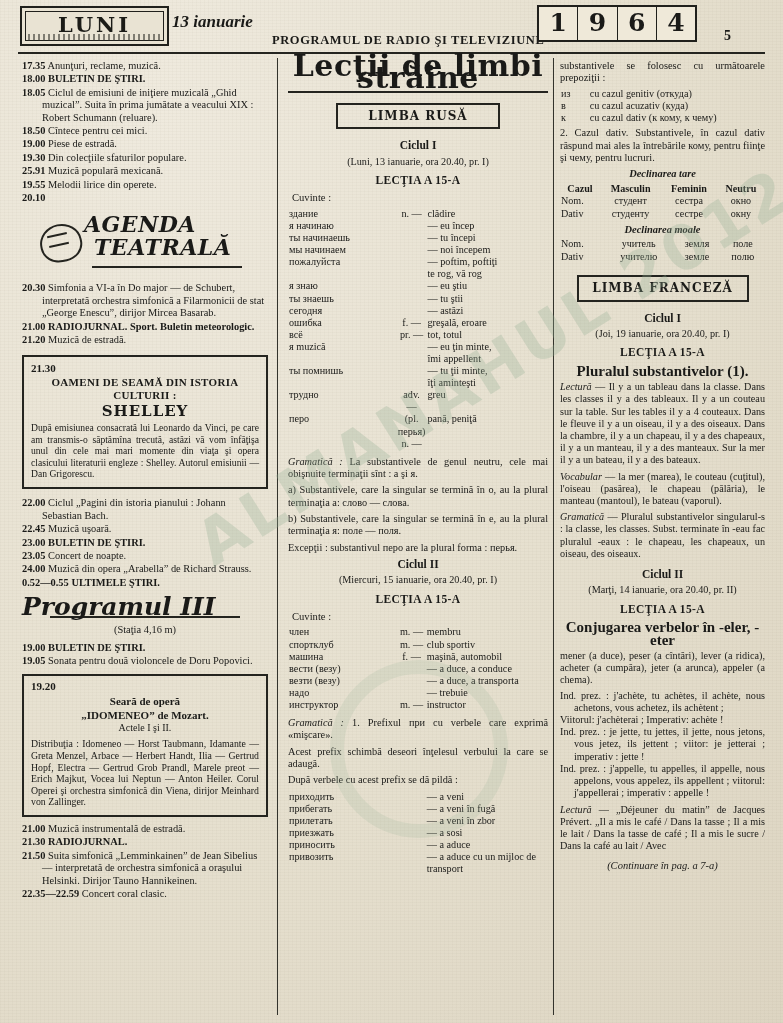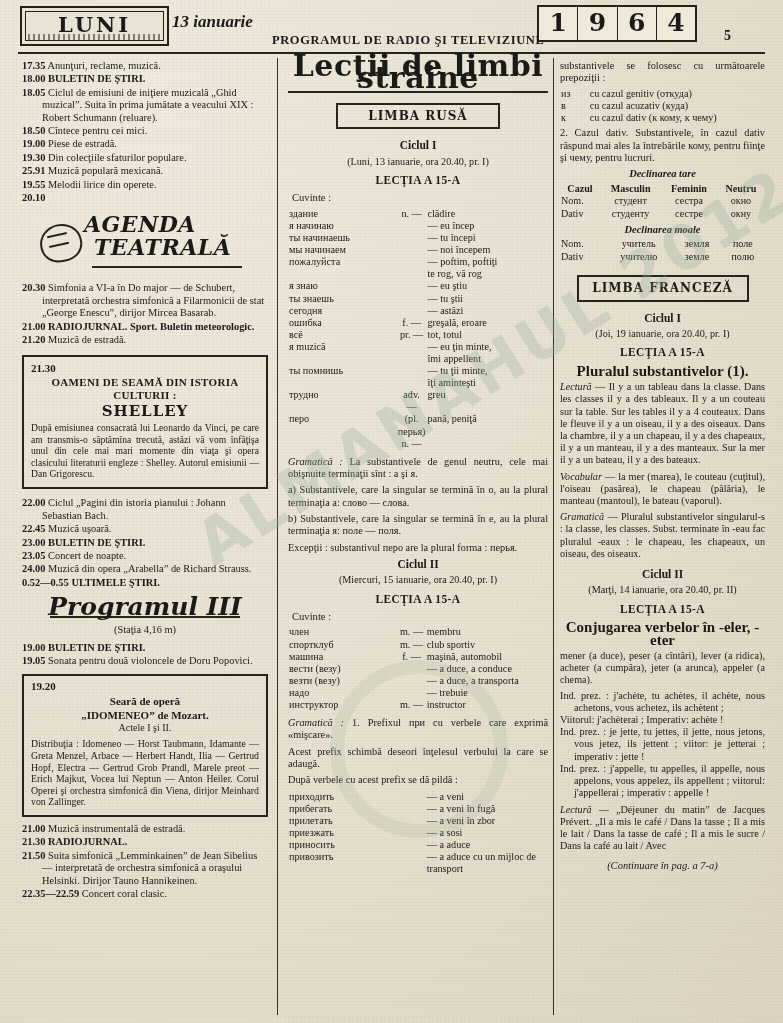--- a/index.html
+++ b/index.html
@@ -155,21 +155,21 @@
     margin:2px 0 3px 0;text-align:center;font-size:11px;font-weight:bold;
     letter-spacing:.3px;line-height:13px;
   }
   .framebox .name{
     text-align:center;font-family:"DejaVu Serif",serif;font-weight:bold;
     font-size:15px;letter-spacing:1px;margin:2px 0 5px 0;
   }
   .framebox p{margin:0;font-size:9.6px;line-height:11.4px;text-align:justify;}
   .progtitle{
     font-family:"DejaVu Serif",serif;font-style:italic;font-weight:bold;
-    font-size:25px;text-align:center;margin:12px 0 2px 0;
+    font-size:25px;text-align:left;margin:12px 0 2px 0;
   }
   .progrule{border-bottom:2px solid #24241f;width:190px;margin:0 auto 6px auto;}
   .statia{text-align:center;font-size:10.4px;margin:4px 0 6px;}
   .opbox{
     border:2px solid #24241f;padding:4px 7px 7px 7px;margin:6px 0;
   }
   .opbox .time{font-weight:bold;font-size:11px;}
   .opbox h4{margin:3px 0 1px;text-align:center;font-size:11px;font-weight:bold;}
   .opbox .op{text-align:center;font-size:11px;font-weight:bold;margin:1px 0;}
   .opbox .acte{text-align:center;font-size:10px;margin:1px 0 4px;}

